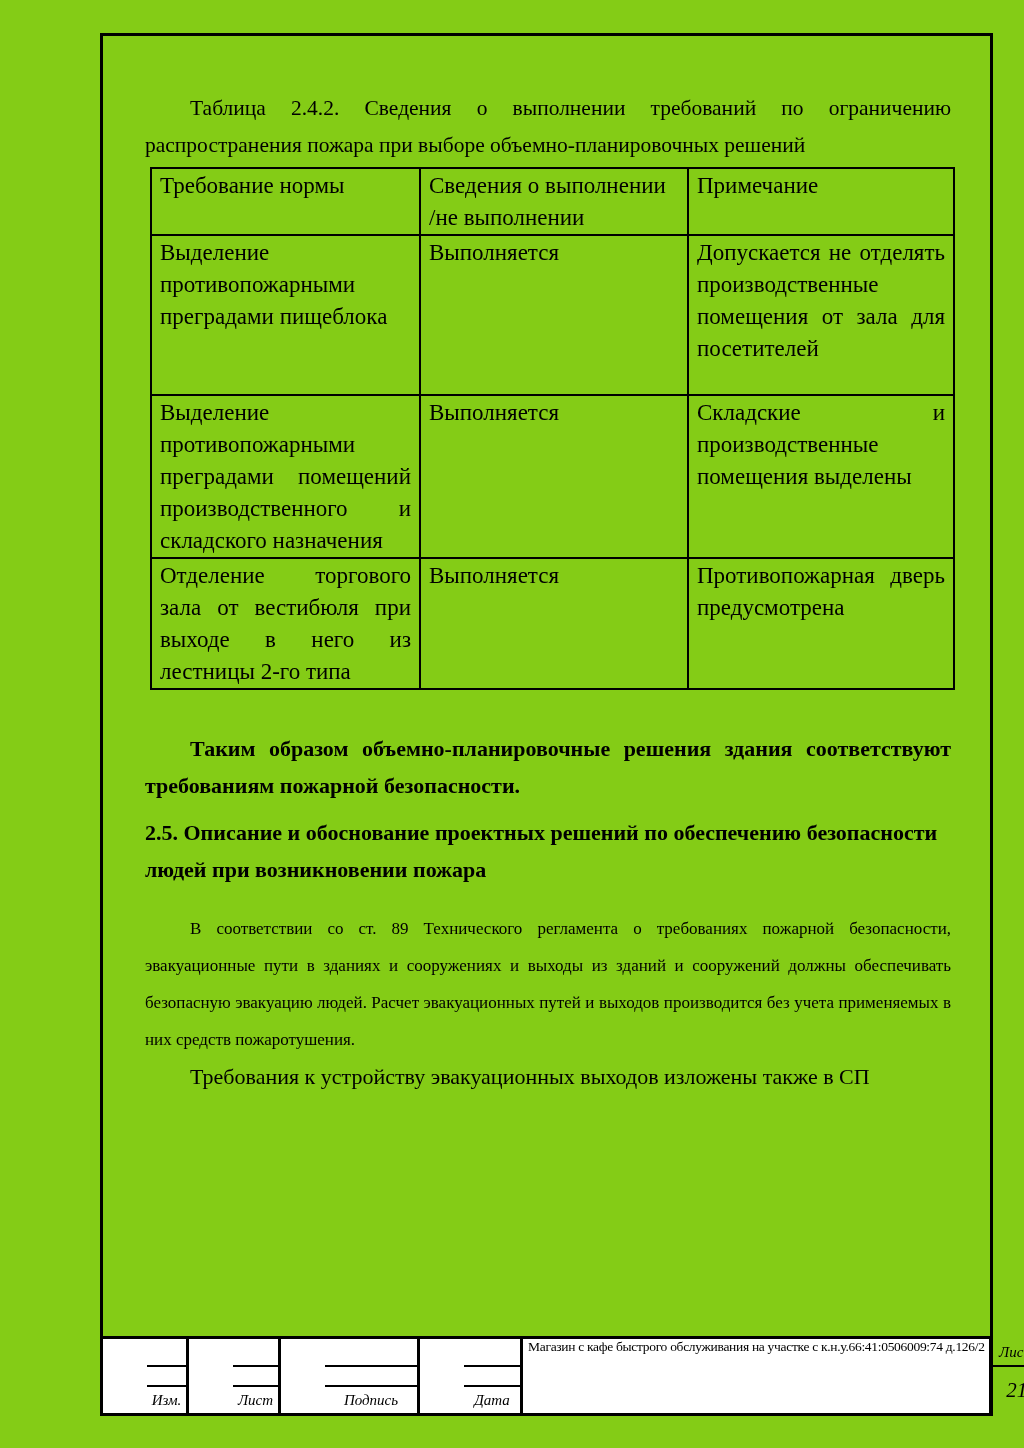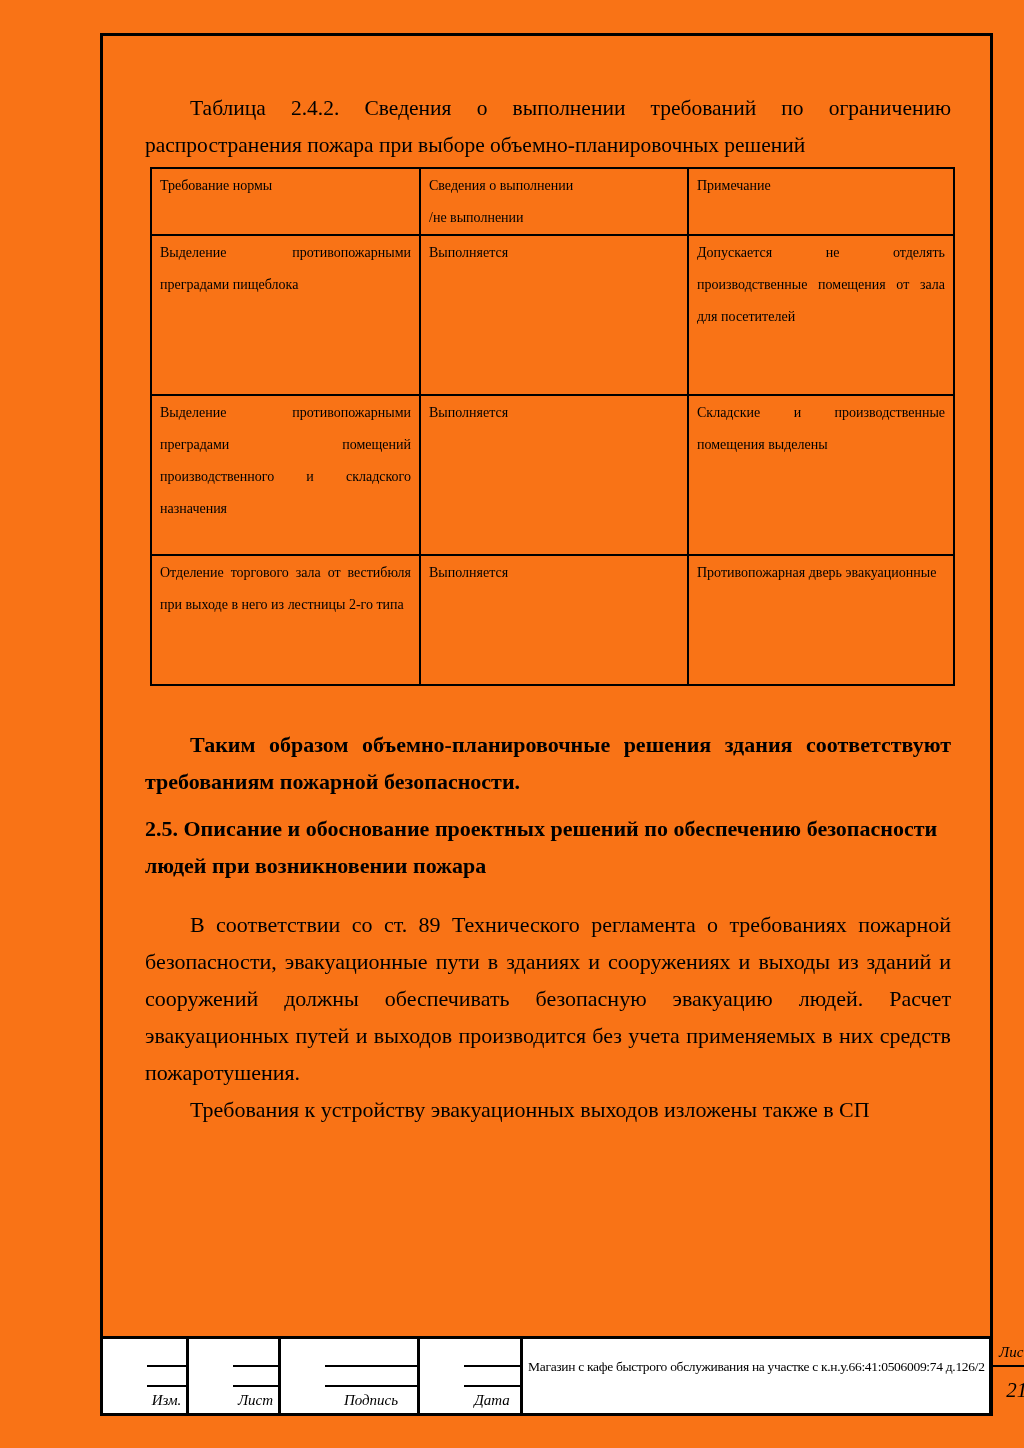--- a/index.html
+++ b/index.html
@@ -1,46 +1,46 @@
 <!DOCTYPE html>
 <html><head>
 <meta charset="utf-8">
 <style>
   * { margin:0; padding:0; box-sizing:border-box; }
   html,body { width:1024px; height:1448px; background:#ffffff; color:#000;
     font-family:"Liberation Serif", serif; }
-  .page { position:relative; width:1024px; height:1448px; background:#f97316; overflow:hidden; }
+  .page { position:relative; width:1024px; height:1448px; background:#84cc16; overflow:hidden; }
   .frame { position:absolute; left:100px; top:33px; width:893px; height:1383px;
     border:3px solid #000; }
   .content { position:absolute; left:42px; top:54px; width:806px; }
 
   .caption { font-size:21.5px; line-height:37px; text-align:justify; text-indent:45px; }
 
   table.doc { border-collapse:collapse; table-layout:fixed; width:803px; margin-left:5px; margin-top:3px; }
   table.doc th, table.doc td { border:2px solid #000; vertical-align:top;
-    padding:1px 8px 0 8px; font-size:14px; line-height:32px; font-weight:normal; }
+    padding:1px 8px 0 8px; font-size:23px; line-height:32px; font-weight:normal; }
   table.doc th { text-align:left; white-space:pre-line; height:66px; }
   table.doc td { text-align:justify; }
   tr.r-tall td { height:160px; }
   tr.r-short td { height:130px; }
 
   .p-bold { margin-top:40px; font-weight:bold; font-size:22px; line-height:37px;
     text-align:justify; text-indent:45px; }
   .h25 { margin-top:10px; font-weight:bold; font-size:22px; line-height:37px; }
-  .p-body { margin-top:22px; font-size:22px; line-height:37px; text-align:justify; text-indent:45px; }
+  .p-body { margin-top:22px; font-size:17px; line-height:37px; text-align:justify; text-indent:45px; }
   .p-body2 { margin-top:0; font-size:22px; line-height:37px; text-align:justify; text-indent:45px; }
 
   
   .stamp { position:absolute; left:0; right:0; bottom:0; height:77px;
     border-top:3px solid #000; display:flex; background:#fff; }
   .s-col { display:flex; flex-direction:column; border-right:3px solid #000; flex:0 0 auto;margin-left:44px; }
   .s-cell { height:28px; border-bottom:2px solid #000; }
   .s-label { height:auto; flex:1; border-bottom:none; display:flex; align-items:center;
     justify-content:center; font-style:italic; font-size:15px; }
-  .s-center { flex:1 1 auto; border-right:3px solid #000; padding:20px 4px 0 5px; }
+  .s-center { flex:1 1 auto; border-right:3px solid #000; padding:0 4px 0 5px; }
   .s-title { font-size:13.5px; line-height:16px; letter-spacing:-0.3px; white-space:nowrap; }
   .s-right { flex:0 0 50px; display:flex; flex-direction:column; }
   .s-sheet-label { height:28px; border-bottom:2px solid #000; display:flex; align-items:center;
     justify-content:center; font-style:italic; font-size:15px; }
   .s-sheet-num { flex:1; display:flex; align-items:center; justify-content:center;
     font-style:italic; font-size:21px; }
 </style>
 </head>
 <body>
 
@@ -70,21 +70,21 @@
           <td>Допускается не отделять производственные помещения от зала для посетителей</td>
         </tr>
         <tr class="r-tall">
           <td>Выделение противопожарными преградами помещений производственного и складского назначения</td>
           <td>Выполняется</td>
           <td>Складские и производственные помещения выделены</td>
         </tr>
         <tr class="r-short">
           <td>Отделение торгового зала от вестибюля при выходе в него из лестницы 2-го типа</td>
           <td>Выполняется</td>
-          <td>Противопожарная дверь эвакуационные</td>
+          <td>Противопожарная дверь предусмотрена</td>
         </tr>
       </tbody>
         </table>
 
       <p class="p-bold">Таким образом объемно-планировочные решения здания соответствуют требованиям пожарной безопасности.</p>
 
       <p class="h25">2.5. Описание и обоснование проектных решений по обеспечению безопасности людей при возникновении пожара</p>
 
       <p class="p-body">В соответствии со ст. 89 Технического регламента о требованиях пожарной безопасности, эвакуационные пути в зданиях и сооружениях и выходы из зданий и сооружений должны обеспечивать безопасную эвакуацию людей. Расчет эвакуационных путей и выходов производится без учета применяемых в них средств пожаротушения.</p>
 

